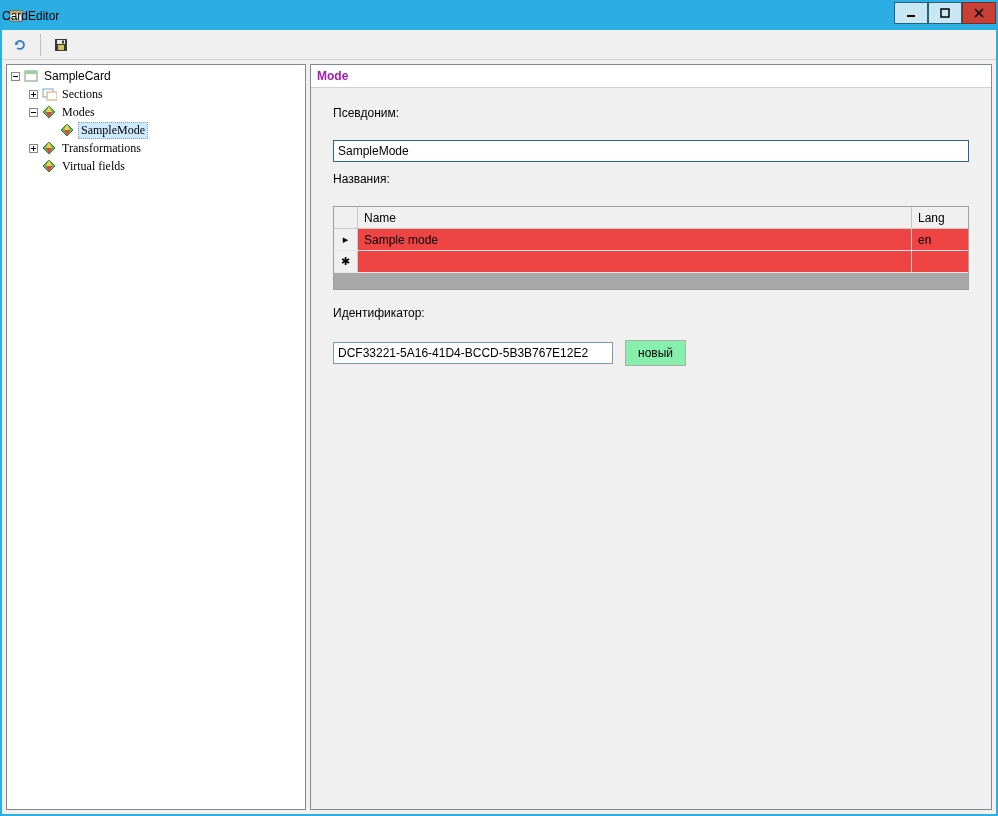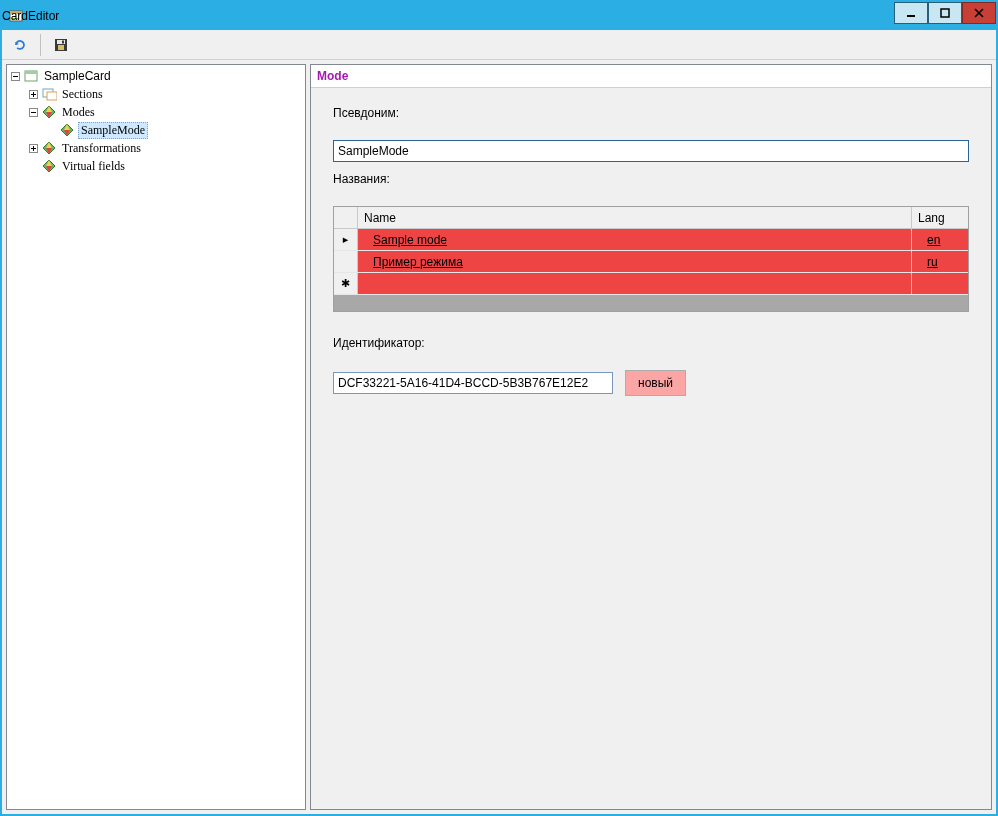--- a/index.html
+++ b/index.html
@@ -147,32 +147,32 @@
   .lang-col { width: 56px; }
   .grid-hdr-cell {
     padding: 0 6px; display: flex; align-items: center;
     font-size: 12px;
     background: #f0f0f0;
   }
   .grid-row {
     display: flex; height: 22px; border-bottom: 1px solid #e6e6e6;
   }
   .grid-cell {
-    padding: 0 15px; display: flex; align-items: center; font-size: 12px; text-decoration: underline;
+    padding: 0 6px; display: flex; align-items: center; font-size: 12px;
   }
   .grid-footer {
     height: 16px; background: #a8a8a8;
   }
   .id-row { display: flex; align-items: center; gap: 12px; }
   .id-input {
     width: 280px;
   }
   .btn-new {
     height: 26px; padding: 0 12px;
-    background: #fca5a5;
+    background: #86efac;
     border: 1px solid #adadad;
     font-family: inherit; font-size: 12px;
   }
 </style>
 </head>
 <body>
 
 <div class="window">
 
   <div class="titlebar">
@@ -346,34 +346,29 @@
               <div class="rowhdr-col"></div>
               <div class="grid-hdr-cell name-col">Name</div>
               <div class="grid-hdr-cell lang-col">Lang</div>
             </div>
             <div class="grid-row">
               <div class="rowhdr-col">▸</div>
               <div class="grid-cell name-col">Sample mode</div>
               <div class="grid-cell lang-col">en</div>
             </div>
             <div class="grid-row">
-              <div class="rowhdr-col"></div>
-              <div class="grid-cell name-col">Пример режима</div>
-              <div class="grid-cell lang-col">ru</div>
-            </div>
-            <div class="grid-row">
               <div class="rowhdr-col">✱</div>
               <div class="grid-cell name-col"></div>
               <div class="grid-cell lang-col"></div>
             </div>
             <div class="grid-footer"></div>
           </div>
         </div>
 
-        <div class="field-block" style="margin-top:14px;">
+        <div class="field-block" style="margin-top:6px;">
           <label class="field-label">Идентификатор:</label>
           <div class="id-row">
             <input type="text" class="text-input id-input" readonly="" value="DCF33221-5A16-41D4-BCCD-5B3B767E12E2" style="">
             <button class="btn-new">новый</button>
           </div>
         </div>
       </div>
     </div>
   </div>
 </div>

